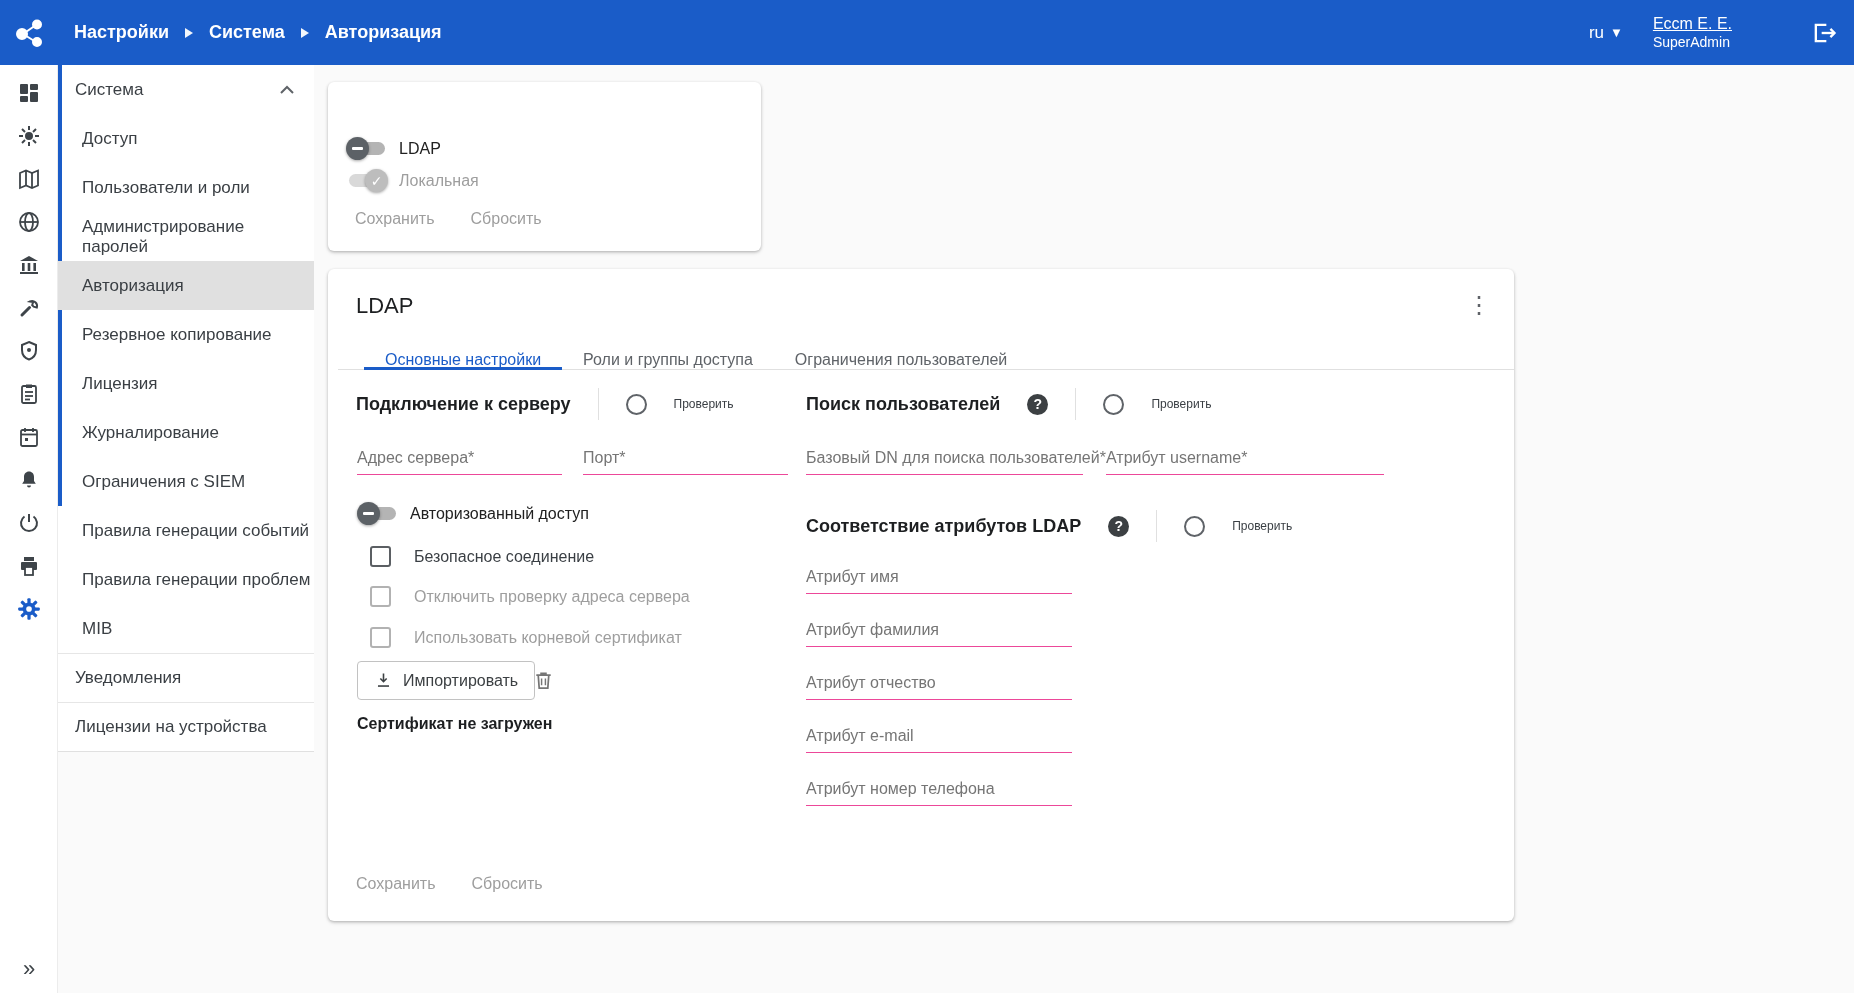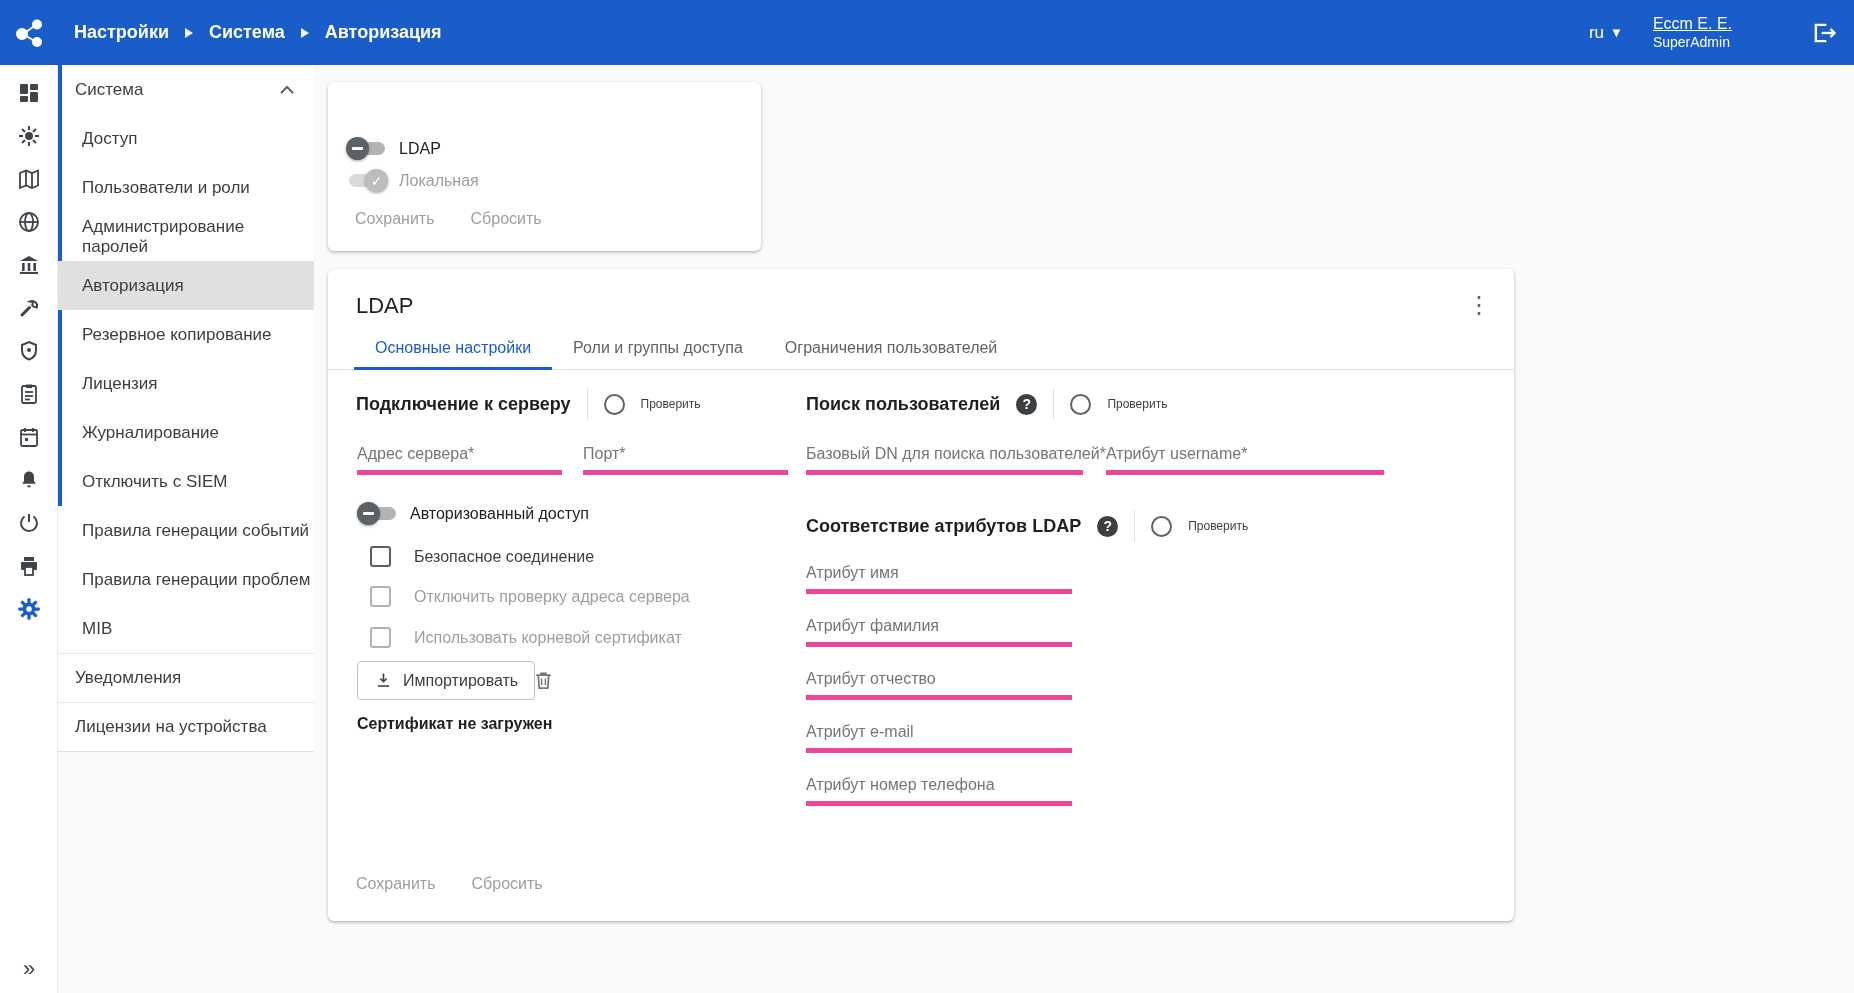--- a/index.html
+++ b/index.html
@@ -67,36 +67,36 @@
   .switch.on .thumb { left:19px; }
   .switch.dis .track { background:#d9d9d9; }
   .switch.dis .thumb { background:#bdbdbd; }
   .minus-glyph { width:11px; height:3px; border-radius:1px; background:#fff; }
   .check-glyph { font-size:14px; line-height:1; }
 
   
   .c2-title { position:absolute; left:28px; top:24px; font-size:22px; font-weight:500; color:#1d1f21; }
   .kebab { position:absolute; right:20px; top:22px; font-size:24px; color:#5f6368; cursor:pointer;
            width:30px; text-align:center; }
-  .tabs { position:absolute; left:0; right:0; top:57px; height:44px; border-bottom:1px solid #e0e0e0;
-          display:flex; padding-left:26px; }
+  .tabs { position:absolute; left:10px; right:0; top:57px; height:44px; border-bottom:1px solid #e0e0e0;
+          display:flex; padding-left:26px;align-items:flex-end; }
   .tab { position:relative; padding:0 21px; display:flex; align-items:center; font-size:16px; font-weight:500;
          color:#5f6368; cursor:pointer; }
   .tab.active { color:#1a5cc8; }
   .tab.active::after { content:''; position:absolute; left:0; right:0; bottom:-1px; height:3px; background:#1a5cc8; }
 
-  .sec-row { position:absolute; height:34px; display:flex; align-items:center; gap:16px; }
+  .sec-row { position:absolute; height:34px; display:flex; align-items:center; gap:27px; }
   .sec-title { font-size:18px; font-weight:700; color:#1d1f21; }
   .vdiv { width:1px; height:32px; background:#e0e0e0; }
   .radio { width:21px; height:21px; border:2px solid #5f6368; border-radius:50%; flex:none; cursor:pointer; }
   .radio-label { font-size:12px; color:#3a3f44; }
   .help { width:21px; height:21px; border-radius:50%; background:#3c4043; color:#fff; font-size:14px;
           font-weight:700; display:flex; align-items:center; justify-content:center; cursor:pointer; flex:none; }
 
-  .field { position:absolute; height:36px; border-bottom:5px solid #ec4899;
+  .field { position:absolute; height:36px; border-bottom:1px solid #ec4899;
            display:flex; align-items:flex-end; padding-bottom:7px; cursor:text; }
   .field-label { font-size:16px; color:#757575; white-space:nowrap; }
 
   .cb-row { position:absolute; display:flex; align-items:center; gap:23px; height:23px; }
   .cb { width:21px; height:21px; border:2px solid #5b5f63; border-radius:3px; flex:none; cursor:pointer; }
   .cb.dis { border-color:#b2b2b2; }
   .cb-label { font-size:16px; color:#3a3f44; }
   .cb-label.dis { color:#9e9e9e; }
 
   .btn-outline { position:absolute; height:39px; display:inline-flex; align-items:center; gap:10px;
@@ -287,21 +287,21 @@
       <div class="side-row side-item">
         <span>Резервное копирование</span>
       </div>
       <div class="side-row side-item">
         <span>Лицензия</span>
       </div>
       <div class="side-row side-item">
         <span>Журналирование</span>
       </div>
       <div class="side-row side-item">
-        <span>Отключить с SIEM</span>
+        <span>Ограничения с SIEM</span>
       </div>
     </div>
 
     <div>
       <div class="side-row side-item">
         <span>Правила генерации событий</span>
       </div>
       <div class="side-row side-item">
         <span>Правила генерации проблем</span>
       </div>

